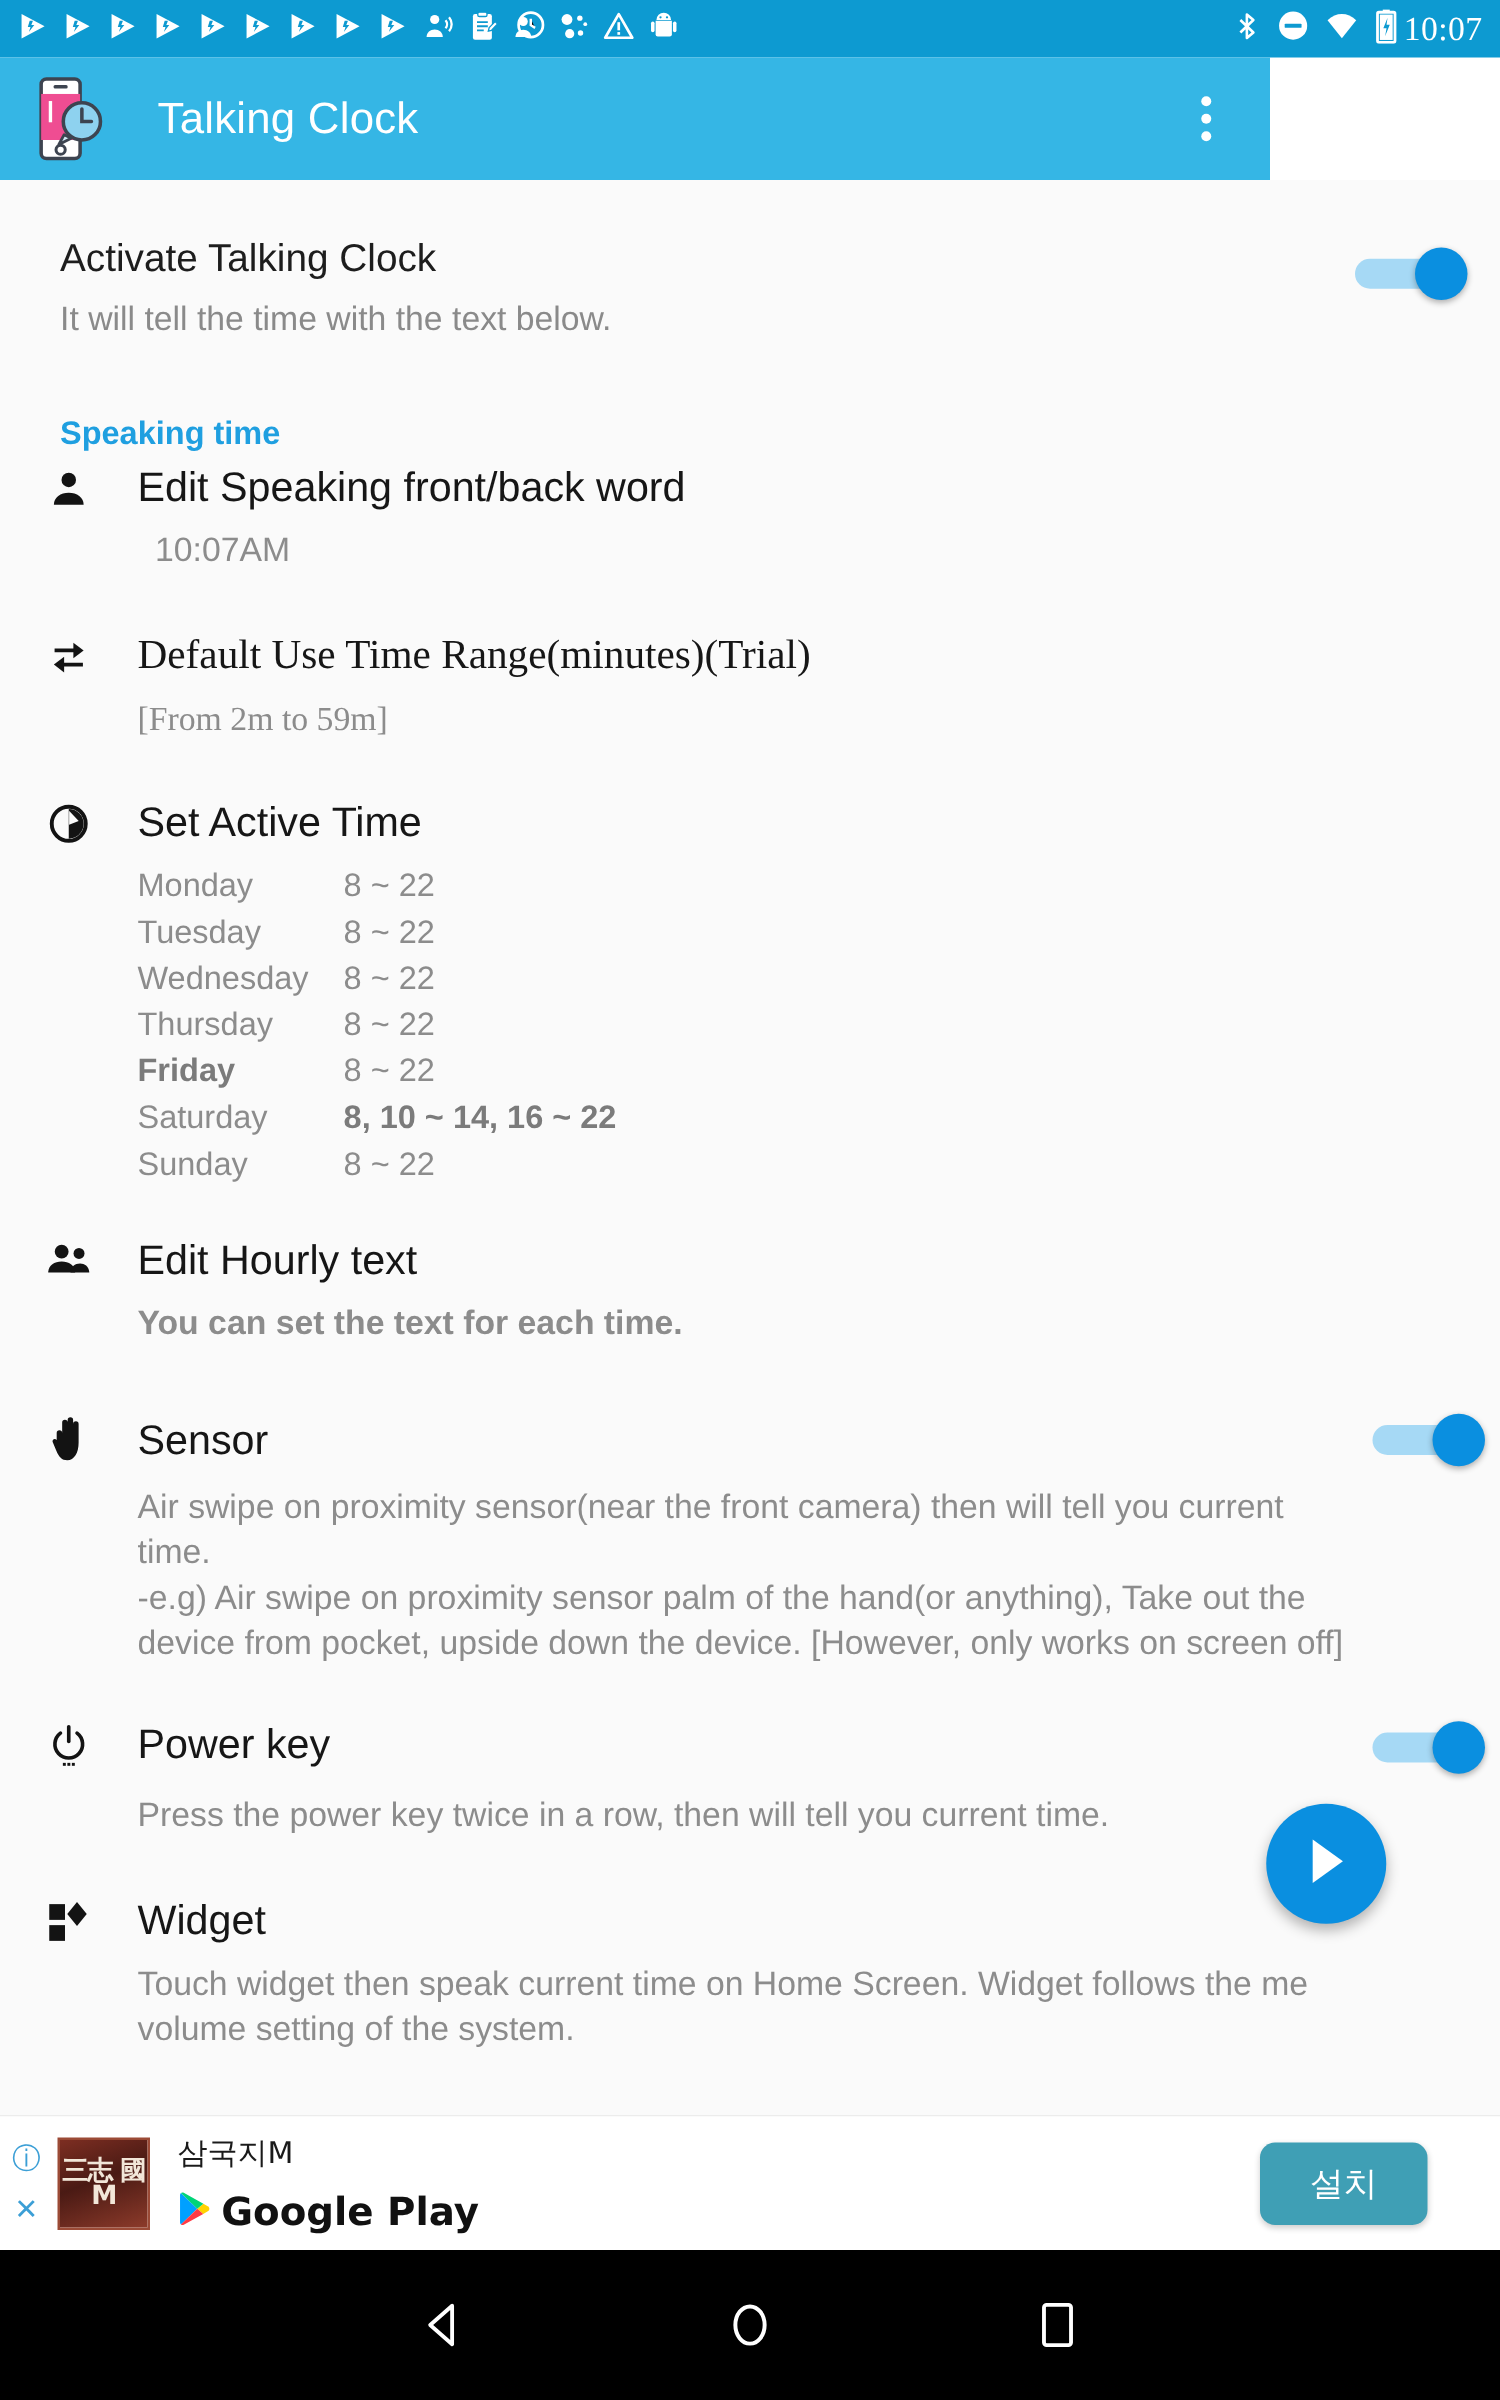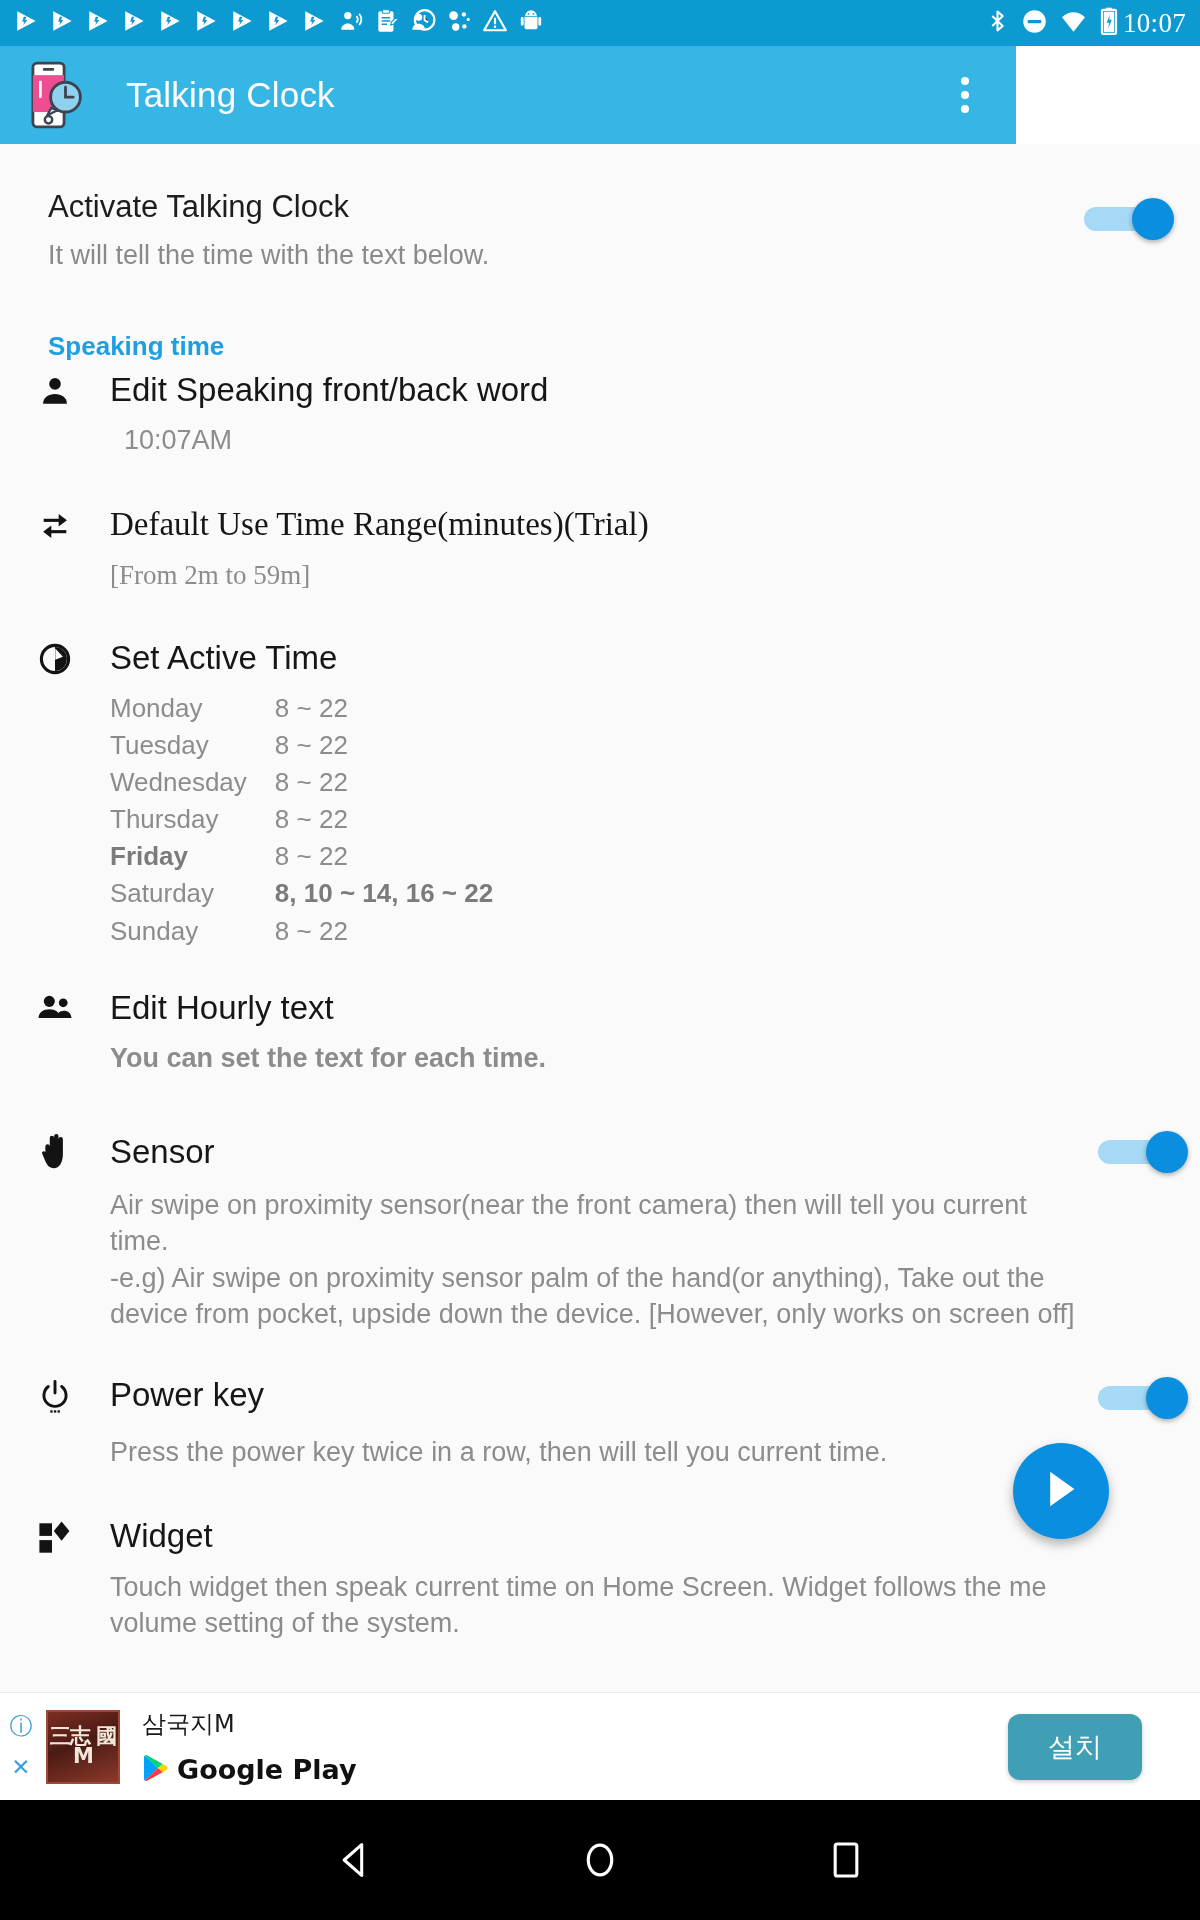--- a/index.html
+++ b/index.html
@@ -150,21 +150,21 @@
   }
   #ad-thumb-text {
     color:#f2e6d8; font-size:21px; font-weight:700;
     line-height:0.95; text-align:center;
     font-family:"DejaVu Sans", sans-serif;
     letter-spacing:-1px;
   }
   #ad-texts { margin-left:22px; flex:1; }
   #ad-title { font-size:24px; color:#1a1a1a; font-family:"DejaVu Sans", sans-serif; }
   #ad-store { display:flex; align-items:center; gap:9px; margin-top:14px; }
-  #ad-store-name { font-size:27px; color:#111; font-weight:700; font-family:"DejaVu Sans", sans-serif; }
+  #ad-store-name { font-size:31px; color:#111; font-weight:700; font-family:"DejaVu Sans", sans-serif; }
   #ad-install-btn {
     margin-right:58px; flex:none;
     background:#3f9fb5; color:#ffffff;
     font-size:27px; font-family:"DejaVu Sans", sans-serif;
     padding:15px 40px; border-radius:12px;
     box-shadow:0 2px 5px rgba(0,0,0,0.2);
   }
 
   
   #nav-bar {

